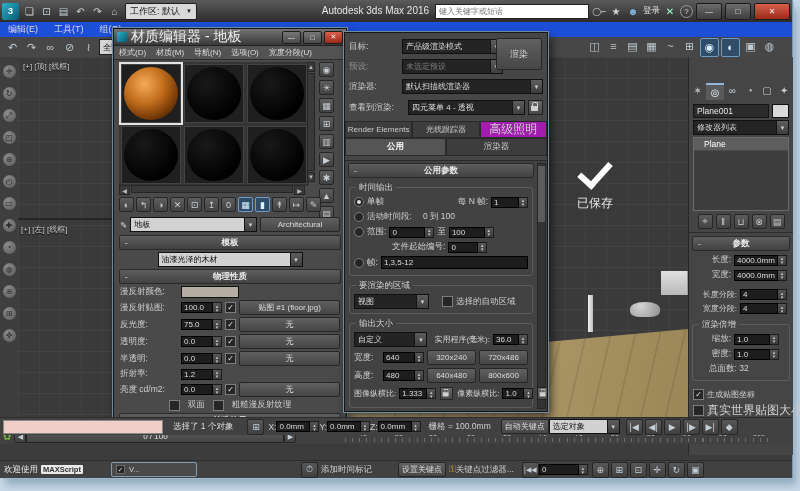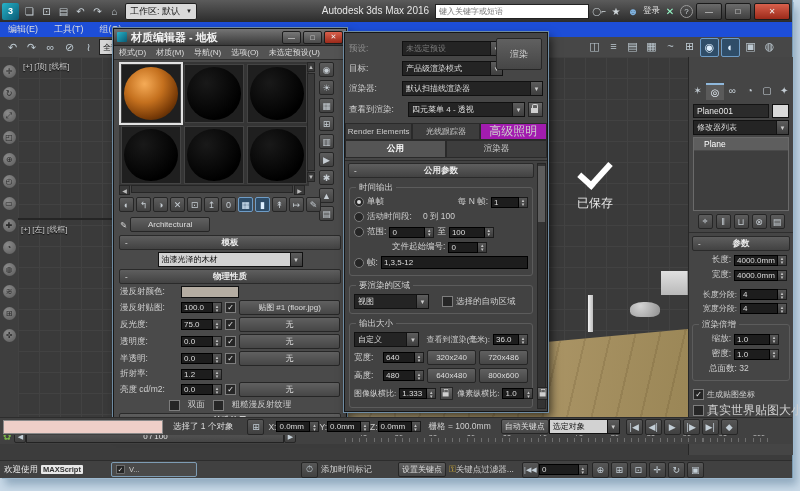--- a/index.html
+++ b/index.html
@@ -52,21 +52,21 @@
   .dd .ar{margin-left:auto;width:11px;align-self:stretch;background:linear-gradient(#5d5d5d,#3e3e3e);display:flex;align-items:center;justify-content:center;font-size:6px;color:#ccc;border-left:1px solid #141414;flex:none}
   .dd.light{background:#d2d2d2;color:#111}
   .grp{border:1px solid #5c5c5c;border-radius:3px;margin:9px 4px 4px;padding:7px 2px 3px;position:relative}
   .grp .gt{position:absolute;top:-6px;left:6px;background:#424242;padding:0 3px;font-size:8.5px;color:#d5d5d5}
   .lockic{width:13px;height:13px;background:linear-gradient(#6a6a6a,#474747);border:1px solid #222;position:relative;flex:none}
   .lockic::before{content:"";position:absolute;left:3px;top:1px;width:4px;height:3px;border:1px solid #d5d5d5;border-bottom:none;border-radius:2px 2px 0 0}
   .lockic::after{content:"";position:absolute;left:2px;top:5px;width:7px;height:5px;background:#d0d0d0}
   
   .dlg{position:absolute;background:#4a4a4a;border:1px solid #161616;box-shadow:0 0 0 1px #6f8ca3,3px 5px 9px rgba(0,0,0,.65)}
   .dti{height:16px;background:linear-gradient(#747474,#383838);display:flex;align-items:center;gap:4px;padding:0 3px;border-bottom:1px solid #222}
-  .dti .t{font-size:11px;color:#f0f0f0;font-weight:bold;white-space:nowrap;overflow:hidden}
+  .dti .t{font-size:14px;color:#f0f0f0;font-weight:normal;white-space:nowrap;overflow:hidden}
   .dti .sp{margin-left:auto;display:flex;gap:2px}
   .swbtn{width:17px;height:11px;background:linear-gradient(#777,#4a4a4a);border:1px solid #1d1d1d;border-radius:2px;font-size:7px;color:#eee;display:flex;align-items:center;justify-content:center}
   .swbtn.close{background:linear-gradient(#d8604c,#9c2a1a)}
   .dmi{font-size:8px;color:#ddd;padding:0 5px}
   
   .slots{position:absolute;left:5px;top:33px;width:186px;height:120px;display:grid;grid-template-columns:repeat(3,1fr);grid-template-rows:repeat(2,1fr);gap:3px;background:#353535;padding:2px}
   .slot{background:#1f1f1f;border:1px solid #444;position:relative}
   .slot .sph{position:absolute;inset:2px;border-radius:50%;background:radial-gradient(circle at 36% 30%,#191919,#000 72%)}
   .slot.sel{outline:2px solid #e3e3e3}
   .slot.sel .sph{background:radial-gradient(circle at 38% 32%,#f5ab57 0%,#c4701e 38%,#7c3d08 68%,#2c1402 96%)}
@@ -194,21 +194,21 @@
         <span class="swbtn">—</span>
         <span class="swbtn">□</span>
         <span class="swbtn close">✕</span>
       </span>
     </div>
     <div style="height:13px;background:#535353;display:flex;align-items:center;border-bottom:1px solid #2e2e2e" id="memenu">
         <span class="dmi">模式(D)</span>
         <span class="dmi">材质(M)</span>
         <span class="dmi">导航(N)</span>
         <span class="dmi">选项(O)</span>
-        <span class="dmi">未选定预设(U)</span>
+        <span class="dmi">宽度分段(U)</span>
       </div>
     <div class="slots" id="slots">
         <div class="slot sel">
           <div class="sph"></div>
         </div>
         <div class="slot">
           <div class="sph"></div>
         </div>
         <div class="slot">
           <div class="sph"></div>
@@ -253,20 +253,24 @@
         <span class="meic">↥</span>
         <span class="meic">0</span>
         <span class="meic act">▦</span>
         <span class="meic act">▮</span>
         <span class="meic">↟</span>
         <span class="meic">↦</span>
         <span class="meic">✎</span>
       </div>
     <div class="fr" style="position:absolute;left:2px;top:186px;right:2px">
       <span style="color:#d8d8d8">✎</span>
+      <div class="dd light" style="flex:1">
+          <span>地板</span>
+          <span class="ar">▼</span>
+        </div>
       <div class="b" style="width:72px">Architectural</div>
     </div>
     <div class="a" style="left:2px;top:204px;right:2px;bottom:2px;overflow:hidden">
       <div class="ro">
           <span class="pm">-</span>
           <span>模板</span>
         </div>
       <div class="fr" style="justify-content:center">
           <div class="dd light" style="width:140px">
             <span>油漆光泽的木材</span>
@@ -344,31 +348,31 @@
           <div class="ro">
             <span class="pm">+</span>
             <span>特殊效果</span>
           </div>
         </div>
     </div>
   </div>
 
   <div class="dlg" style="left:344px;top:32px;width:202px;height:378px;background:#464646">
     <div style="position:relative;padding:3px 4px 2px">
+      <div class="fr" style="margin:3px 0">
+          <span class="lbl" style="width:50px">目标:</span>
+        <div class="dd" style="width:96px">
+            <span>产品级渲染模式</span>
+            <span class="ar">▼</span>
+          </div>
+        </div>
       <div class="fr" style="margin:5px 0">
           <span class="lbl" style="width:50px;color:#8f8f8f">预设:</span>
         <div class="dd" style="width:96px;color:#7d7d7d">
             <span>未选定预设</span>
-            <span class="ar">▼</span>
-          </div>
-        </div>
-      <div class="fr" style="margin:3px 0">
-          <span class="lbl" style="width:50px">目标:</span>
-        <div class="dd" style="width:96px">
-            <span>产品级渲染模式</span>
             <span class="ar">▼</span>
           </div>
         </div>
       <div class="b" style="position:absolute;right:5px;top:5px;width:38px;height:30px;font-size:9px">渲染</div>
       <div class="fr" style="margin:5px 0">
           <span class="lbl" style="width:50px">渲染器:</span>
         <div class="dd" style="flex:1">
             <span>默认扫描线渲染器</span>
             <span class="ar">▼</span>
           </div>
@@ -456,21 +460,21 @@
             </div>
         </div>
 
         <div class="grp">
           <span class="gt">输出大小</span>
           <div class="fr" style="margin:1px 2px">
               <div class="dd" style="width:72px">
                 <span>自定义</span>
                 <span class="ar">▼</span>
               </div>
-            <span class="lbl" style="margin-left:4px;font-size:8px">查看到渲染(毫米):</span>
+            <span class="lbl" style="margin-left:4px;font-size:8px">实用程序(毫米):</span>
             <span class="spin">
                 <span class="v" style="width:20px">36.0</span>
                 <span class="ud"></span>
               </span>
             </div>
           <div class="fr" style="margin:3px 2px">
               <span class="lbl" style="width:26px">宽度:</span>
             <span class="spin">
                 <span class="v" style="width:26px">640</span>
                 <span class="ud"></span>

